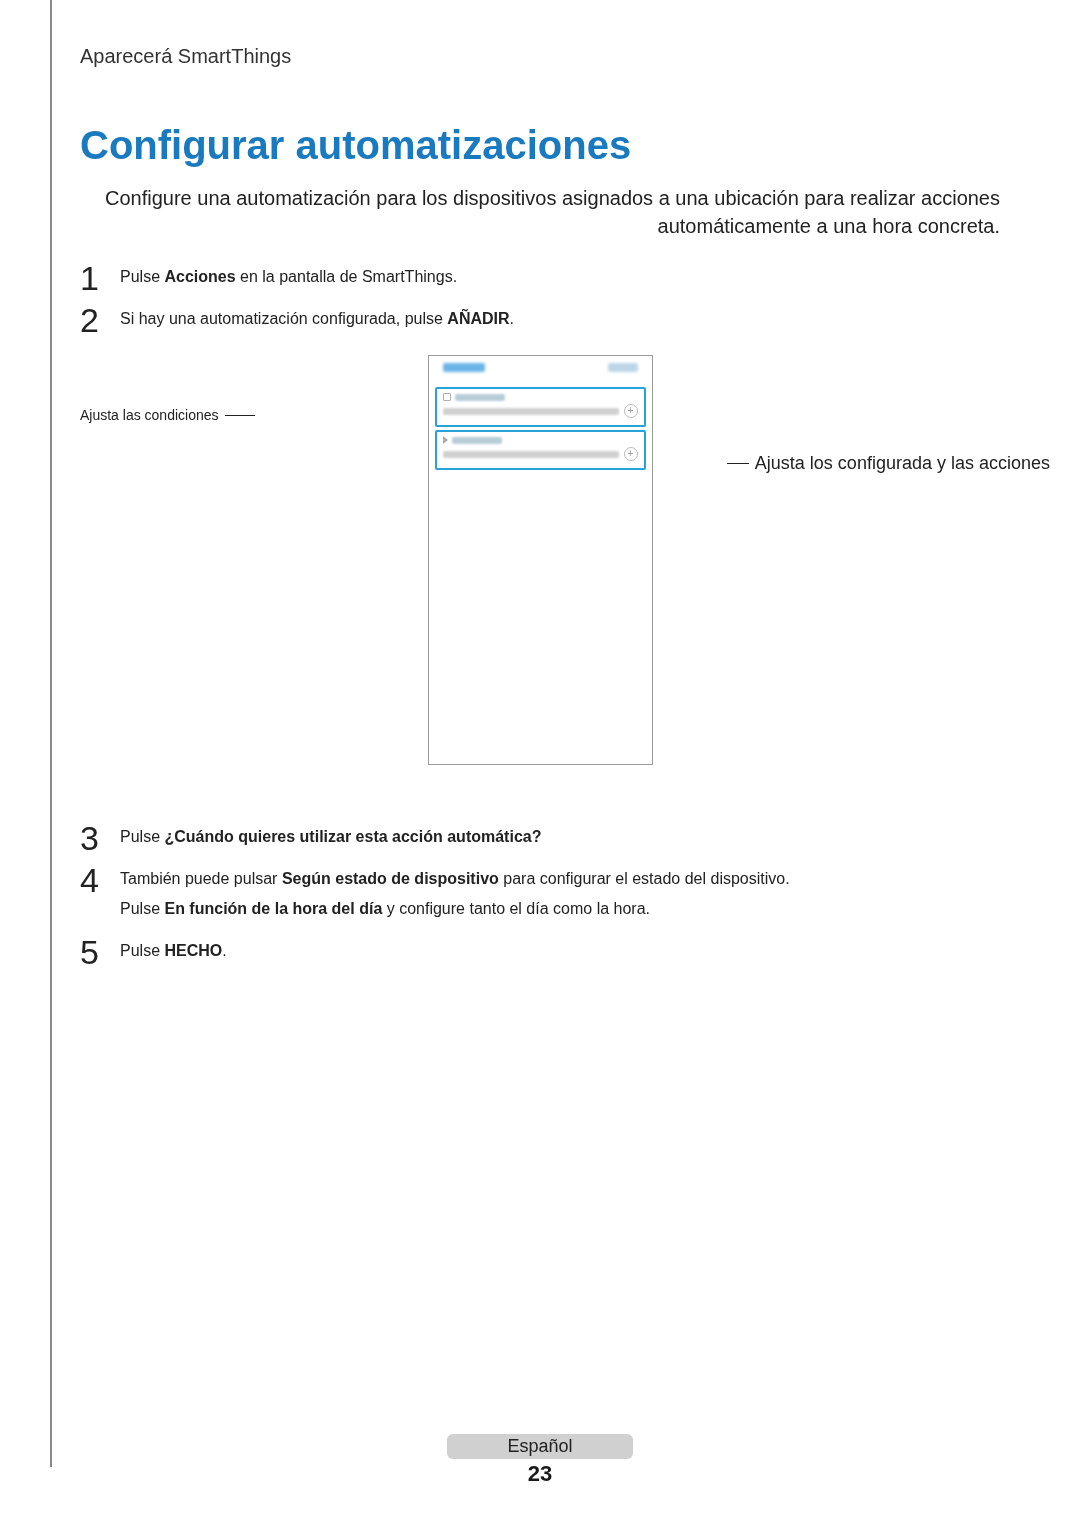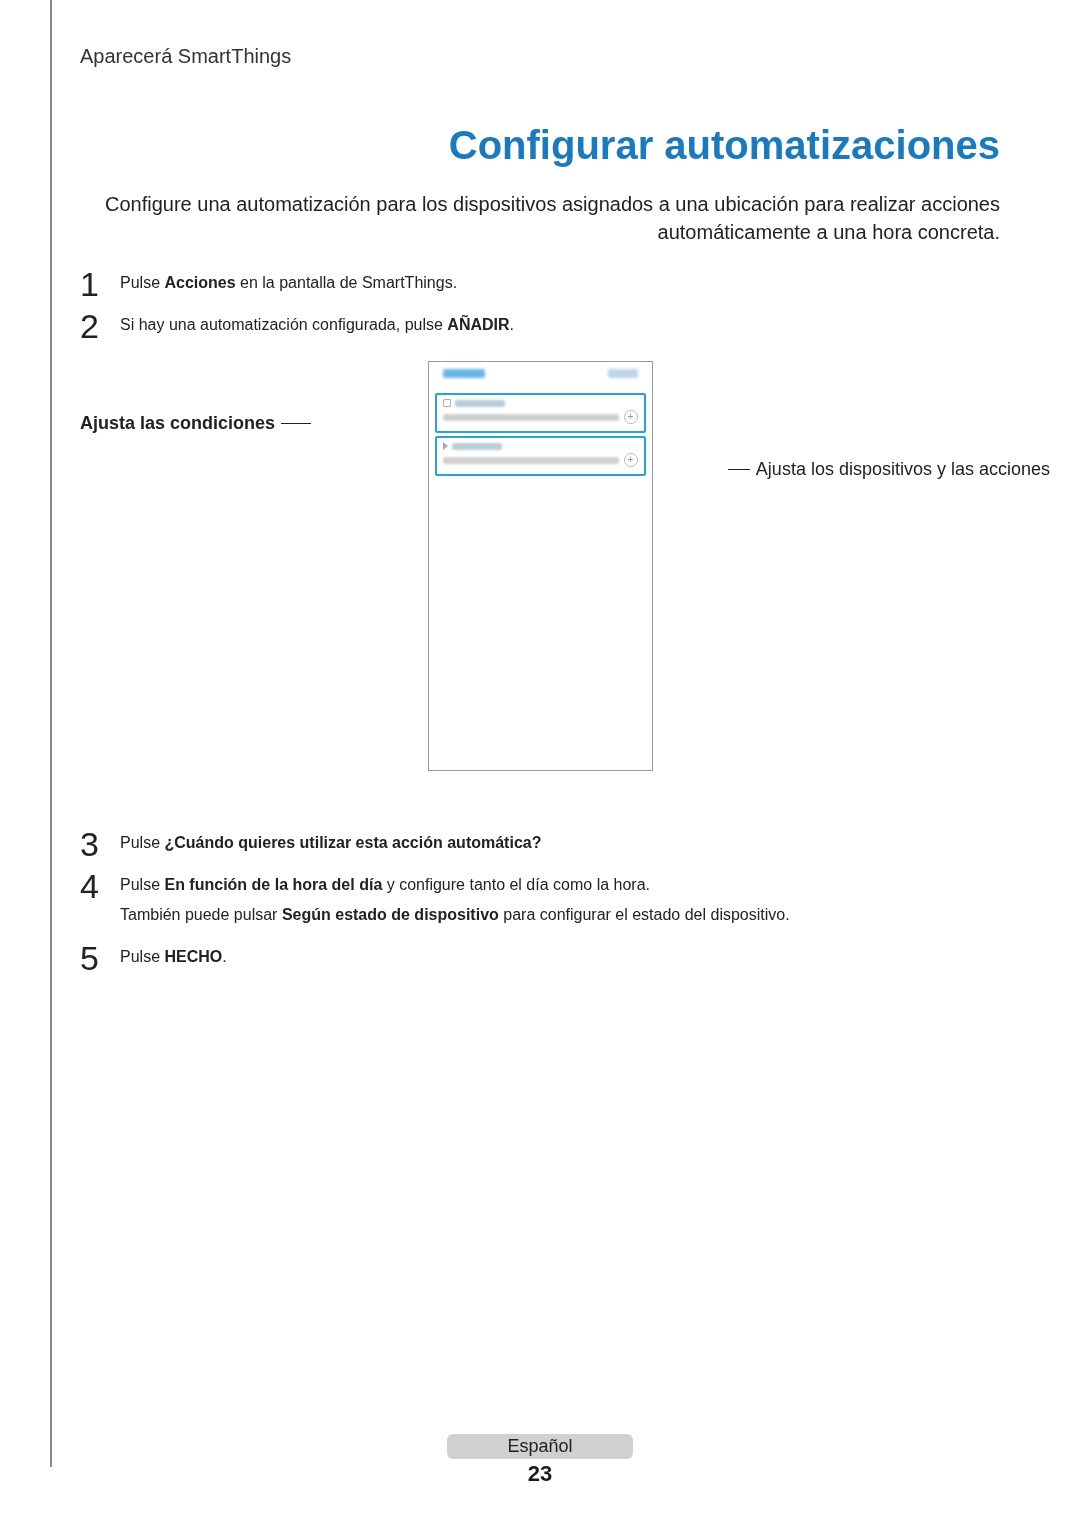--- a/index.html
+++ b/index.html
@@ -23,22 +23,21 @@
   .header-line {
     font-size: 20px;
     color: #333;
     margin-top: 5px;
     margin-bottom: 55px;
   }
   .title {
     font-size: 40px;
     color: #1a7abf;
     font-weight: 600;
-    margin-bottom: 22px;
-    text-align: right;
+    margin-bottom: 16px;
   }
   .intro {
     font-size: 20px;
     line-height: 1.4;
     color: #222;
     margin-bottom: 25px;
     text-align: right;
   }
   .step {
     display: flex;
@@ -128,23 +127,22 @@
     width: 14px; height: 14px; border: 1px solid #bbb; border-radius: 50%;
     display: flex; align-items: center; justify-content: center;
     font-size: 10px; color: #999; line-height: 1;
   }
   .callout-left {
     position: absolute;
     left: 0;
     top: 52px;
     display: flex;
     align-items: center;
-    font-size: 18px;
-    color: #222;
-    font-weight: bold;
+    font-size: 14px;
+    color: #222;
   }
   .callout-right {
     position: absolute;
     right: -50px;
     top: 98px;
     display: flex;
     align-items: center;
     font-size: 18px;
     color: #222;
   }
@@ -229,41 +227,41 @@
       </div>
       <div class="mock-prompt-row">
         <div class="mock-prompt-blur"></div>
         <div class="mock-plus">+</div>
       </div>
     </div>
   </div>
 
   <div class="callout-right">
     <div class="callout-line" style="width:22px;margin-right:6px;"></div>
-    <span>Ajusta los dispositivos y las acciones</span>
+    <span>Ajusta los configurada y las acciones</span>
   </div>
 </div>
 
 <div class="step">
   <div class="step-num">3</div>
   <div class="step-body">
     <p>
       <span>Pulse </span><span class="bold">¿Cuándo quieres utilizar esta acción automática?</span>
     </p>
   </div>
 </div>
 
 <div class="step">
   <div class="step-num">4</div>
   <div class="step-body">
     <p>
+      <span>También puede pulsar </span><span class="bold">Según estado de dispositivo</span><span> para configurar el estado del dispositivo.</span>
+    </p>
+    <p>
       <span>Pulse </span><span class="bold">En función de la hora del día</span><span> y configure tanto el día como la hora.</span>
-    </p>
-    <p>
-      <span>También puede pulsar </span><span class="bold">Según estado de dispositivo</span><span> para configurar el estado del dispositivo.</span>
     </p>
   </div>
 </div>
 
 <div class="step">
   <div class="step-num">5</div>
   <div class="step-body">
     <p>
       <span>Pulse </span><span class="bold">HECHO</span><span>.</span>
     </p>

